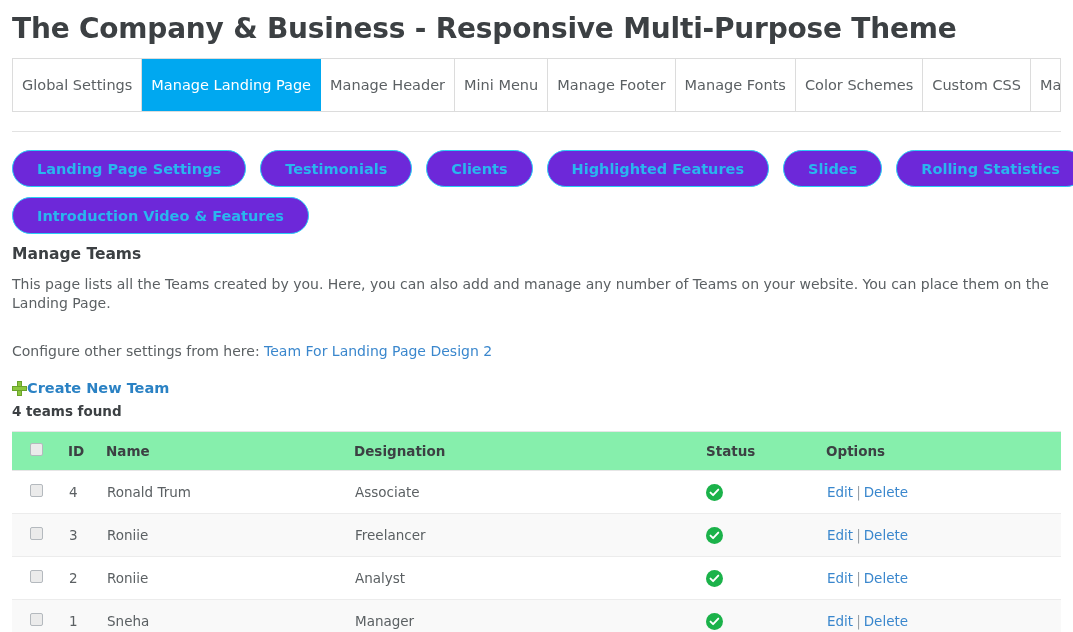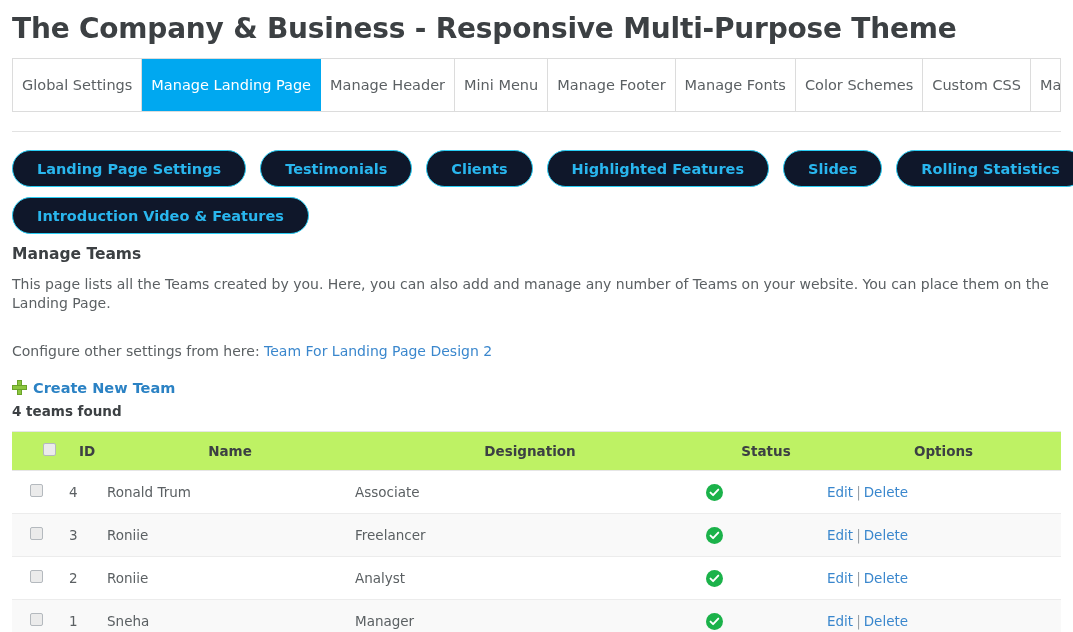--- a/index.html
+++ b/index.html
@@ -85,21 +85,21 @@
     margin-bottom: 10px;
   }
   .pill {
     display: inline-flex;
     align-items: center;
     justify-content: center;
     height: 37px;
     padding: 0 24px;
     border-radius: 19px;
     border: 1px solid #29cdf4;
-    background: #0f172a;
+    background: #6d28d9;
     color: #29b6ee;
     font-size: 14.5px;
     font-weight: bold;
     white-space: nowrap;
     cursor: pointer;
     box-sizing: border-box;
   }
   .pill.active {
     background: #22ccee;
     border-color: #22ccee;
@@ -128,21 +128,22 @@
   .configure-line a,
   .link {
     color: #3a87cd;
     text-decoration: none;
     cursor: pointer;
   }
 
   
   .create-row {
     display: flex;
-    gap: 6px;
+    align-items: center;
+    gap: 0;
     margin: 21px 0 0 0;
   }
   .plus-icon {
     display: inline-block;
     width: 15px;
     height: 15px;
     flex: 0 0 15px;
     position: relative;
   }
   .plus-icon::before,
@@ -175,22 +176,22 @@
 
   
   .data-table {
     width: 100%;
     border-collapse: collapse;
     margin-top: 12px;
     font-size: 13.5px;
     table-layout: fixed;
   }
   .data-table thead th {
-    background: #bef264;
-    text-align: center;
+    background: #86efac;
+    text-align: left;
     font-weight: bold;
     color: #3c4043;
     font-size: 13.5px;
     height: 38px;
     padding: 0 0 0 0;
     border-top: 1px solid #e6e6e6;
     border-bottom: 1px solid #e6e6e6;
     vertical-align: middle;
   }
   .data-table tbody td {

